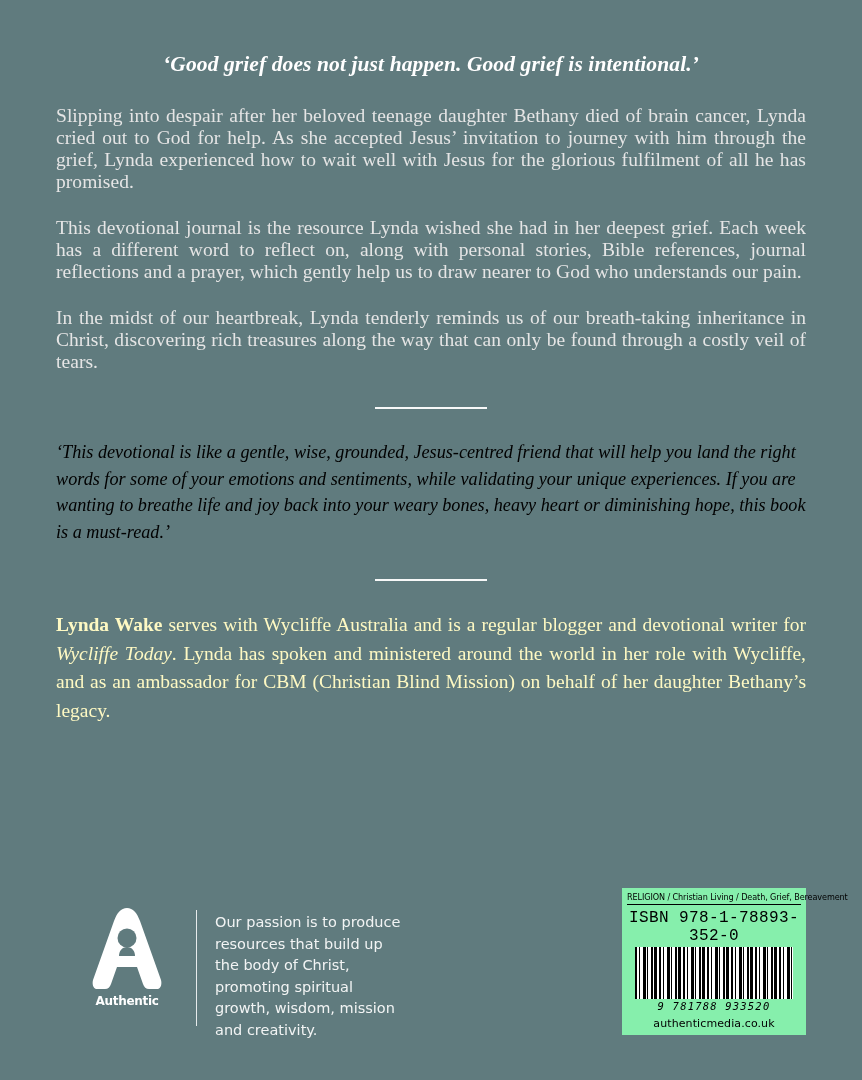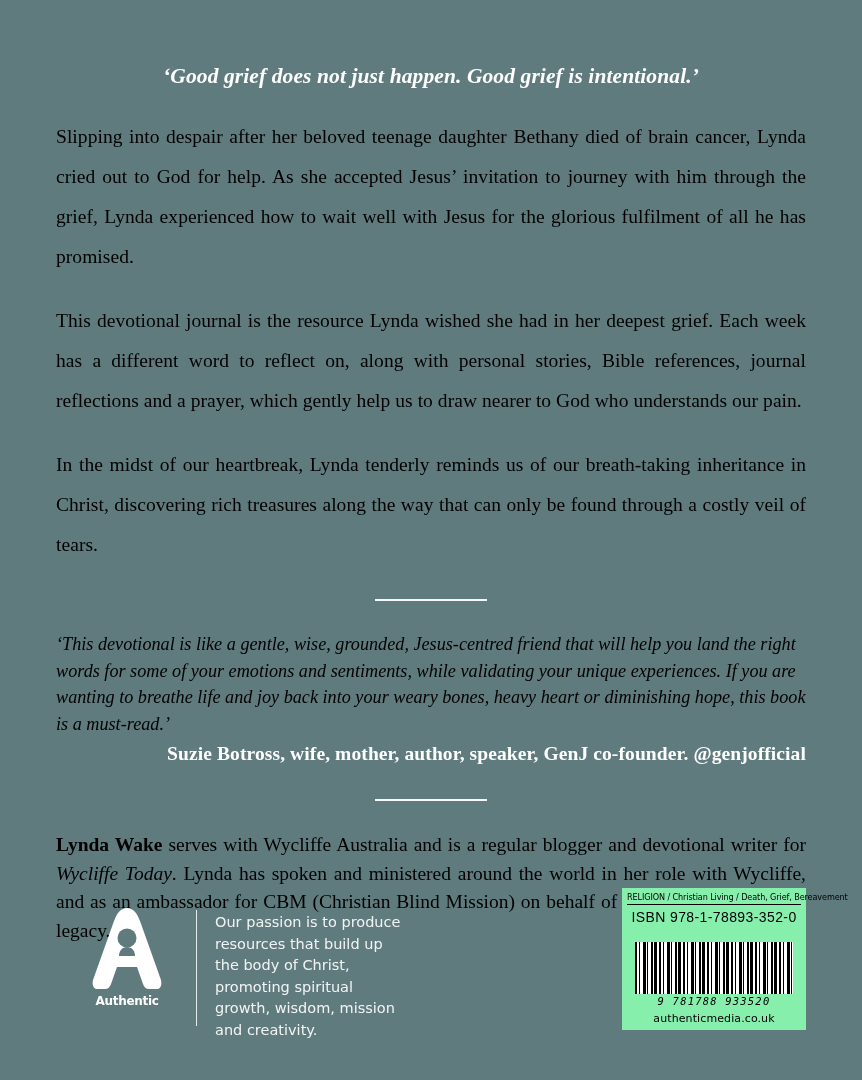--- a/index.html
+++ b/index.html
@@ -14,38 +14,38 @@
     color: #ffffff;
     overflow: hidden;
     position: relative;
   }
   .page {
     position: absolute;
     left: 0; top: 0;
     width: 862px;
     height: 1080px;
     box-sizing: border-box;
-    padding: 52px 56px 0 56px;
+    padding: 40px 56px 0 56px;
   }
   .headline {
     text-align: center;
     font-style: italic;
     font-weight: bold;
     font-size: 21.5px;
     letter-spacing: 0.1px;
     margin: 12px 0 28px 0;
     color: #ffffff;
   }
   .body-para {
     font-size: 19.5px;
-    line-height: 40px;
+    line-height: 22px;
     text-align: justify;
     text-justify: inter-word;
     margin: 0 0 24px 0;
-    color: #000000;
+    color: #e5e5e5;
     letter-spacing: 0.05px;
   }
   .rule-wrap {
     display: flex;
     justify-content: center;
     margin: 34px 0 30px 0;
   }
   .rule {
     width: 112px;
     height: 2px;
@@ -65,21 +65,21 @@
     font-weight: bold;
     text-align: right;
     margin: 6px 0 0 0;
     color: #ffffff;
     letter-spacing: 0.1px;
   }
   .bio {
     font-size: 19.5px;
     line-height: 28.5px;
     text-align: justify;
-    color: #000000;
+    color: #fef9c3;
     margin: 0;
   }
   .bio b { font-weight: bold; }
   .bio i { font-style: italic; }
 
   .footer {
     position: absolute;
     left: 56px;
     right: 56px;
     bottom: 44px;
@@ -139,24 +139,24 @@
   }
   .bisac {
     font-size: 8.1px;
     line-height: 10px;
     border-bottom: 1px solid #000;
     padding-bottom: 2px;
     white-space: nowrap;
     letter-spacing: -0.1px;
   }
   .isbn-line {
-    font-size: 14px;
+    font-size: 16px;
     letter-spacing: 0.4px;
-    margin: 4px 0 17px 0;
-    font-family: Liberation Sans, sans-serif;
+    margin: 4px 0 2px 0;
+    font-family: Liberation Mono, monospace;
   }
   .bars {
     height: 52px;
     margin: 0 8px;
     background-image: repeating-linear-gradient(
       to right,
       #000 0px, #000 2px, #fff 2px, #fff 4px,
       #000 4px, #000 5px, #fff 5px, #fff 8px,
       #000 8px, #000 11px, #fff 11px, #fff 12px,
       #000 12px, #000 13px, #fff 13px, #fff 16px,
@@ -186,21 +186,20 @@
 
   <p class="body-para">Slipping into despair after her beloved teenage daughter Bethany died of brain cancer, Lynda cried out to God for help. As she accepted Jesus’ invitation to journey with him through the grief, Lynda experienced how to wait well with Jesus for the glorious fulfilment of all he has promised.</p>
   <p class="body-para">This devotional journal is the resource Lynda wished she had in her deepest grief. Each week has a different word to reflect on, along with personal stories, Bible references, journal reflections and a prayer, which gently help us to draw nearer to God who understands our pain.</p>
   <p class="body-para">In the midst of our heartbreak, Lynda tenderly reminds us of our breath-taking inheritance in Christ, discovering rich treasures along the way that can only be found through a costly veil of tears.</p>
 
   <div class="rule-wrap">
     <div class="rule"></div>
   </div>
 
   <p class="endorse">‘This devotional is like a gentle, wise, grounded, Jesus-centred friend that will help you land the right words for some of your emotions and sentiments, while validating your unique experiences. If you are wanting to breathe life and joy back into your weary bones, heavy heart or diminishing hope, this book is a must-read.’</p>
-  <p class="endorse-attrib">Suzie Botross, wife, mother, author, speaker, GenJ co-founder. @genjofficial</p>
 
   <div class="rule-wrap">
     <div class="rule"></div>
   </div>
 
   <p class="bio"><b>Lynda Wake</b><span> serves with Wycliffe Australia and is a regular blogger and devotional writer for </span><i>Wycliffe Today</i><span>. Lynda has spoken and ministered around the world in her role with Wycliffe, and as an ambassador for CBM (Christian Blind Mission) on behalf of her daughter Bethany’s legacy.</span></p>
 
   <div class="footer">
 
     <div class="pub">

